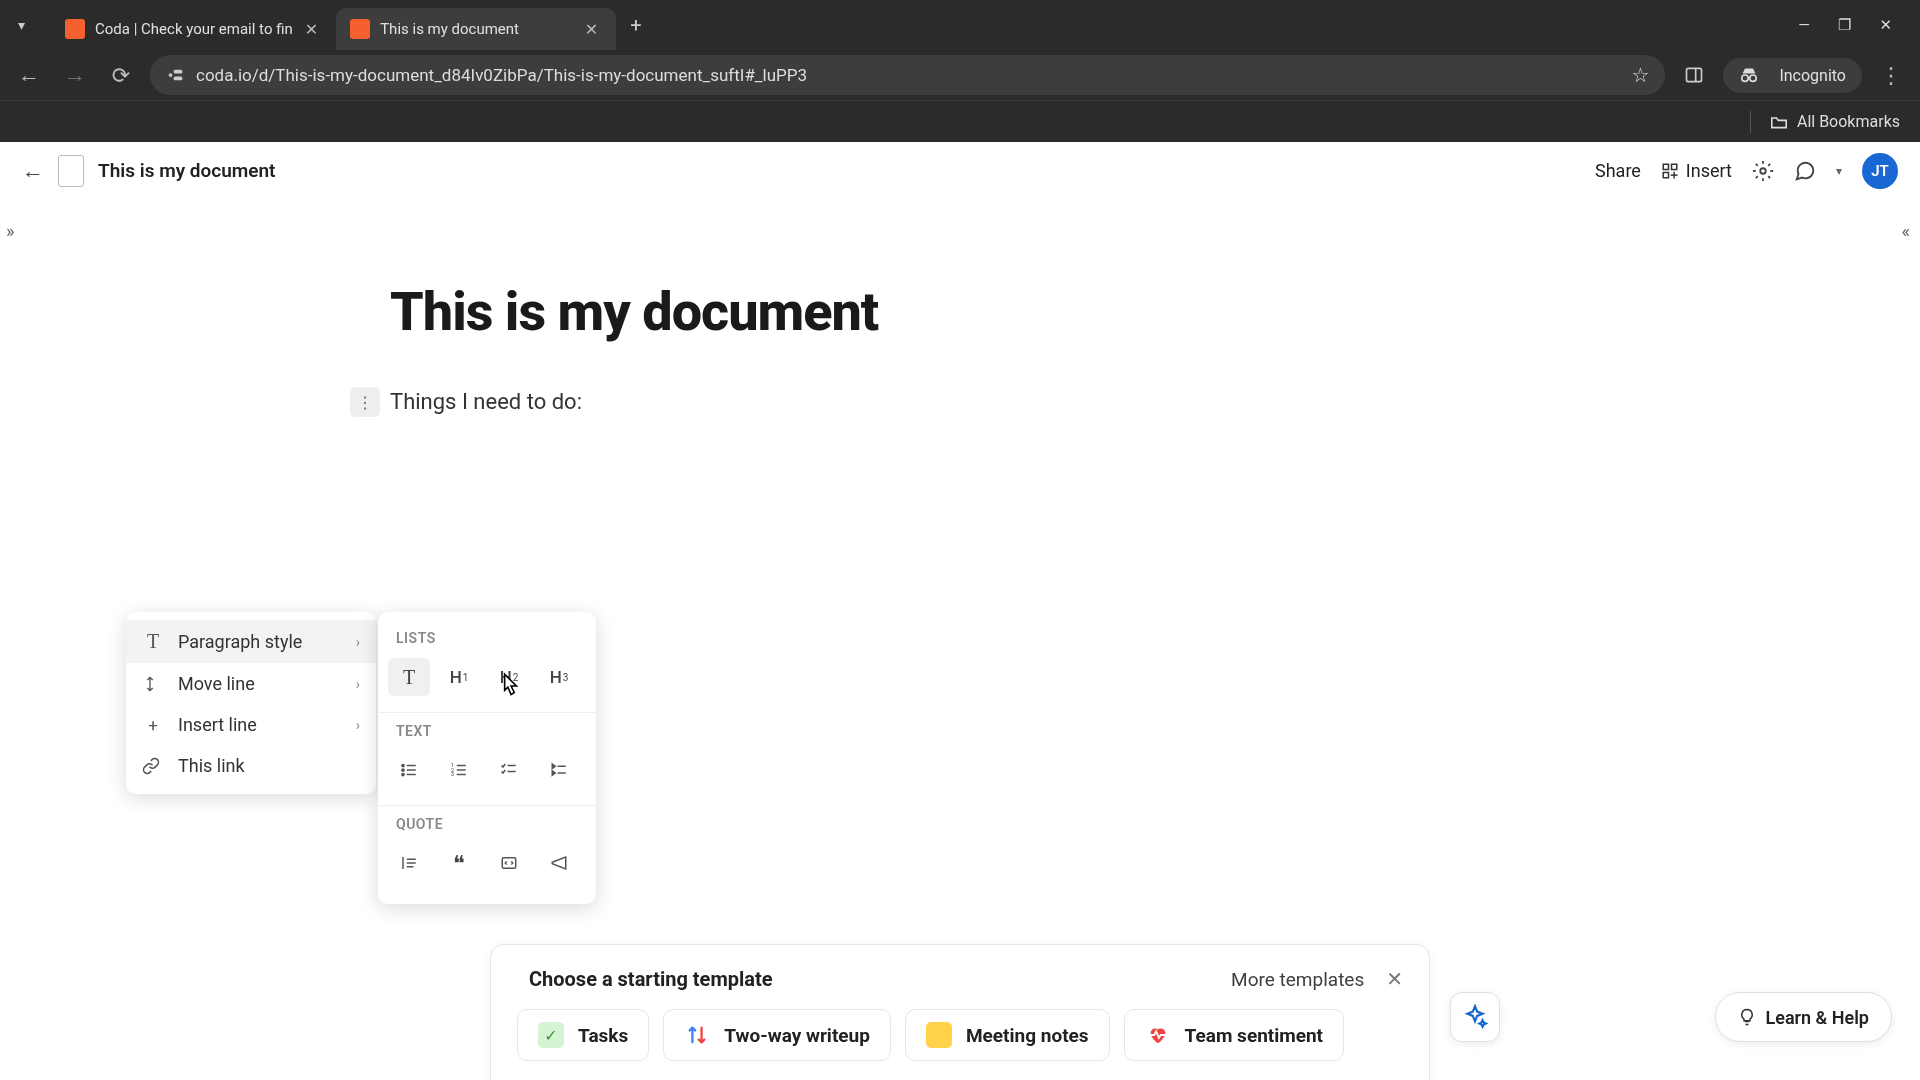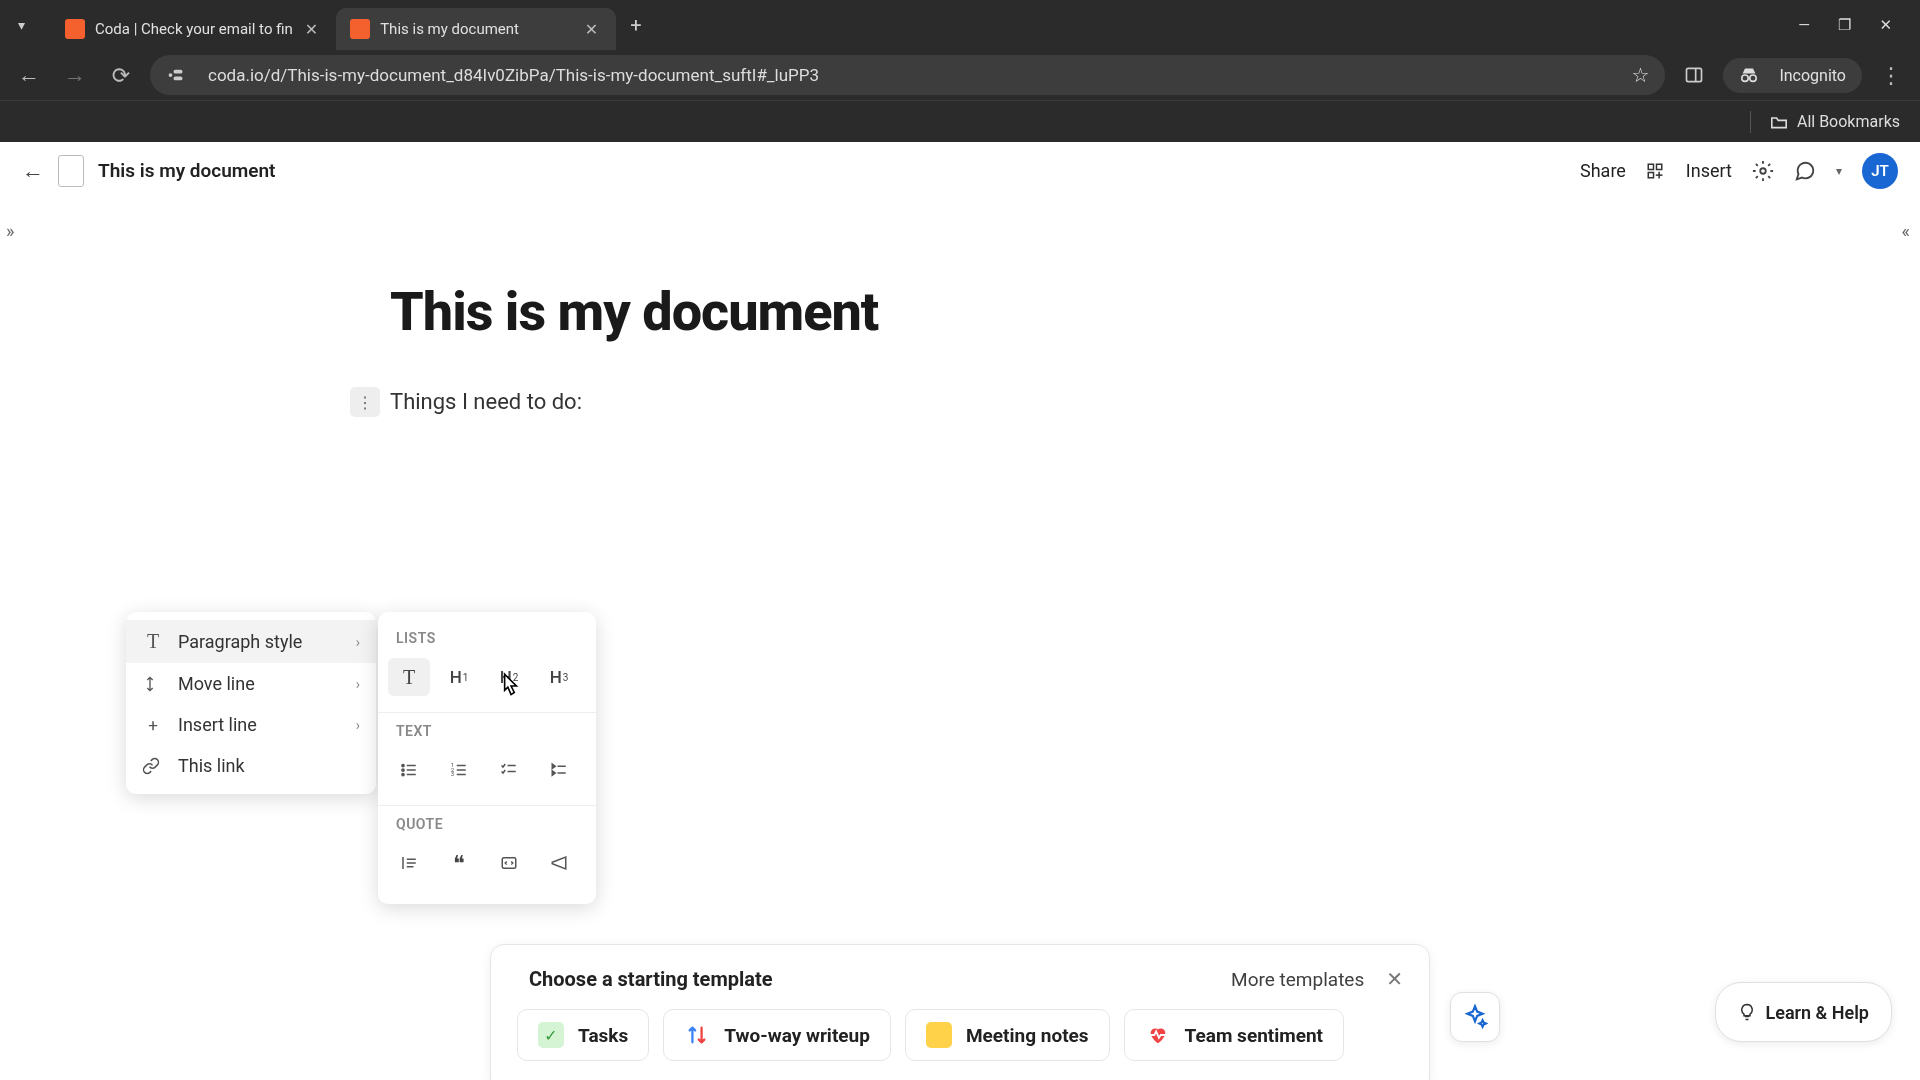--- a/index.html
+++ b/index.html
@@ -16,41 +16,41 @@
     .tab-favicon { width: 20px; height: 20px; background: #f4602e; border-radius: 3px; margin-right: 10px; flex-shrink: 0; }
     .tab-title { flex: 1; overflow: hidden; text-overflow: ellipsis; white-space: nowrap; font-size: 15px; }
     .tab-close { color: #bbb; font-size: 16px; margin-left: 8px; padding: 2px 4px; }
     .new-tab { color: #ccc; font-size: 20px; padding: 0 14px; align-self: center; }
     .window-controls { margin-left: auto; display: flex; gap: 28px; padding-right: 18px; align-self: center; }
     .window-controls span { color: #ddd; font-size: 15px; }
     
     .addr-bar { height: 50px; display: flex; align-items: center; padding: 0 12px; gap: 12px; }
     .nav-btn { color: #bbb; font-size: 22px; padding: 6px; display: flex; align-items: center; justify-content: center; width: 34px; }
     .nav-btn.disabled { opacity: 0.5; }
-    .url-box { flex: 1; background: #3d3d3d; border-radius: 24px; height: 40px; display: flex; align-items: center; padding: 0 16px; color: #ddd; font-size: 17px; gap: 24px; }
+    .url-box { flex: 1; background: #3d3d3d; border-radius: 24px; height: 40px; display: flex; align-items: center; padding: 0 16px; color: #ddd; font-size: 17px; gap: 12px; }
     .url-lock { font-size: 14px; }
     .url-text { flex: 1; }
     .url-star { font-size: 20px; }
     .addr-right { display: flex; align-items: center; gap: 12px; }
     .incognito-pill { display: flex; align-items: center; gap: 20px; background: #3d3d3d; border-radius: 22px; padding: 8px 16px; color: #e0e0e0; font-size: 16px; }
     .incognito-icon { font-size: 18px; }
     
     .bookmarks-bar { height: 42px; display: flex; align-items: center; justify-content: flex-end; padding: 0 20px; color: #ddd; font-size: 16px; border-top: 1px solid #3a3a3a; }
     .bookmarks-bar .folder-icon { margin-right: 8px; }
     .bm-sep { height: 22px; width: 1px; background: #555; margin: 0 18px; }
     
     
     .app { background: #fff; position: relative; height: calc(1080px - 142px); }
     .app-header { height: 58px; display: flex; align-items: center; padding: 0 22px; gap: 14px; border-bottom: 1px solid transparent; }
     .app-back { color: #444; font-size: 22px; }
     .doc-icon { width: 26px; height: 32px; border: 1.5px solid #bbb; border-radius: 3px; }
     .doc-title-small { font-size: 19px; font-weight: 600; color: #222; }
     .hdr-right { margin-left: auto; display: flex; align-items: center; gap: 20px; }
     .share-btn { font-size: 18px; color: #222; }
-    .insert-btn { display: flex; align-items: center; gap: 22px; font-size: 18px; color: #222; }
+    .insert-btn { display: flex; align-items: center; gap: 7px; font-size: 18px; color: #222; }
     .gear-btn, .comment-btn { color: #444; font-size: 20px; }
     .avatar { width: 36px; height: 36px; border-radius: 50%; background: #1967d2; color: #fff; display: flex; align-items: center; justify-content: center; font-size: 15px; font-weight: 600; }
     
     .panel-toggle-left { position: absolute; left: 6px; top: 78px; color: #666; font-size: 18px; }
     .panel-toggle-right { position: absolute; right: 10px; top: 78px; color: #666; font-size: 18px; }
     
     .doc-body { padding: 80px 0 0 0; position: relative; }
     .doc-h1 { font-size: 54px; font-weight: 800; color: #1a1a1a; margin-left: 390px; letter-spacing: -1px; }
     .doc-line { margin-left: 390px; margin-top: 46px; font-size: 22px; color: #333; position: relative; }
     .line-handle { position: absolute; left: -40px; top: -2px; width: 30px; height: 30px; background: #eee; border-radius: 5px; display: flex; align-items: center; justify-content: center; color: #666; font-size: 16px; }
@@ -86,21 +86,21 @@
     .template-card { display: flex; align-items: center; gap: 14px; border: 1px solid #e6e6e6; border-radius: 10px; padding: 12px 20px; }
     .tpl-icon { width: 26px; height: 26px; border-radius: 5px; display: flex; align-items: center; justify-content: center; font-size: 16px; }
     .tpl-icon.tasks { background: #d4f4d4; color: #3a9a3a; }
     .tpl-icon.notes { background: #ffd24a; }
     .tpl-icon.twoway { color: #e85d4e; font-size: 20px; }
     .tpl-icon.team { font-size: 20px; }
     .tpl-label { font-size: 19px; font-weight: 700; color: #222; }
     
     
     .float-ai { position: absolute; right: 420px; bottom: 38px; width: 50px; height: 50px; border-radius: 12px; background: #fff; border: 1px solid #e0e0e0; display: flex; align-items: center; justify-content: center; color: #1967d2; font-size: 22px; box-shadow: 0 2px 8px rgba(0,0,0,0.08); }
-    .float-help { position: absolute; right: 28px; bottom: 38px; height: 60px; border-radius: 26px; background: #fff; border: 1px solid #e0e0e0; display: flex; align-items: center; padding: 0 22px; gap: 10px; font-size: 18px; font-weight: 600; color: #222; box-shadow: 0 2px 8px rgba(0,0,0,0.08); }
+    .float-help { position: absolute; right: 28px; bottom: 38px; height: 50px; border-radius: 26px; background: #fff; border: 1px solid #e0e0e0; display: flex; align-items: center; padding: 0 22px; gap: 10px; font-size: 18px; font-weight: 600; color: #222; box-shadow: 0 2px 8px rgba(0,0,0,0.08); }
     
     svg { display: block; }
   </style>
 </head>
 <body>
 
 <div class="browser-chrome">
   <div class="tab-bar">
     <span class="tab-dropdown">▾</span>
     <div class="tab-spacer"></div>

